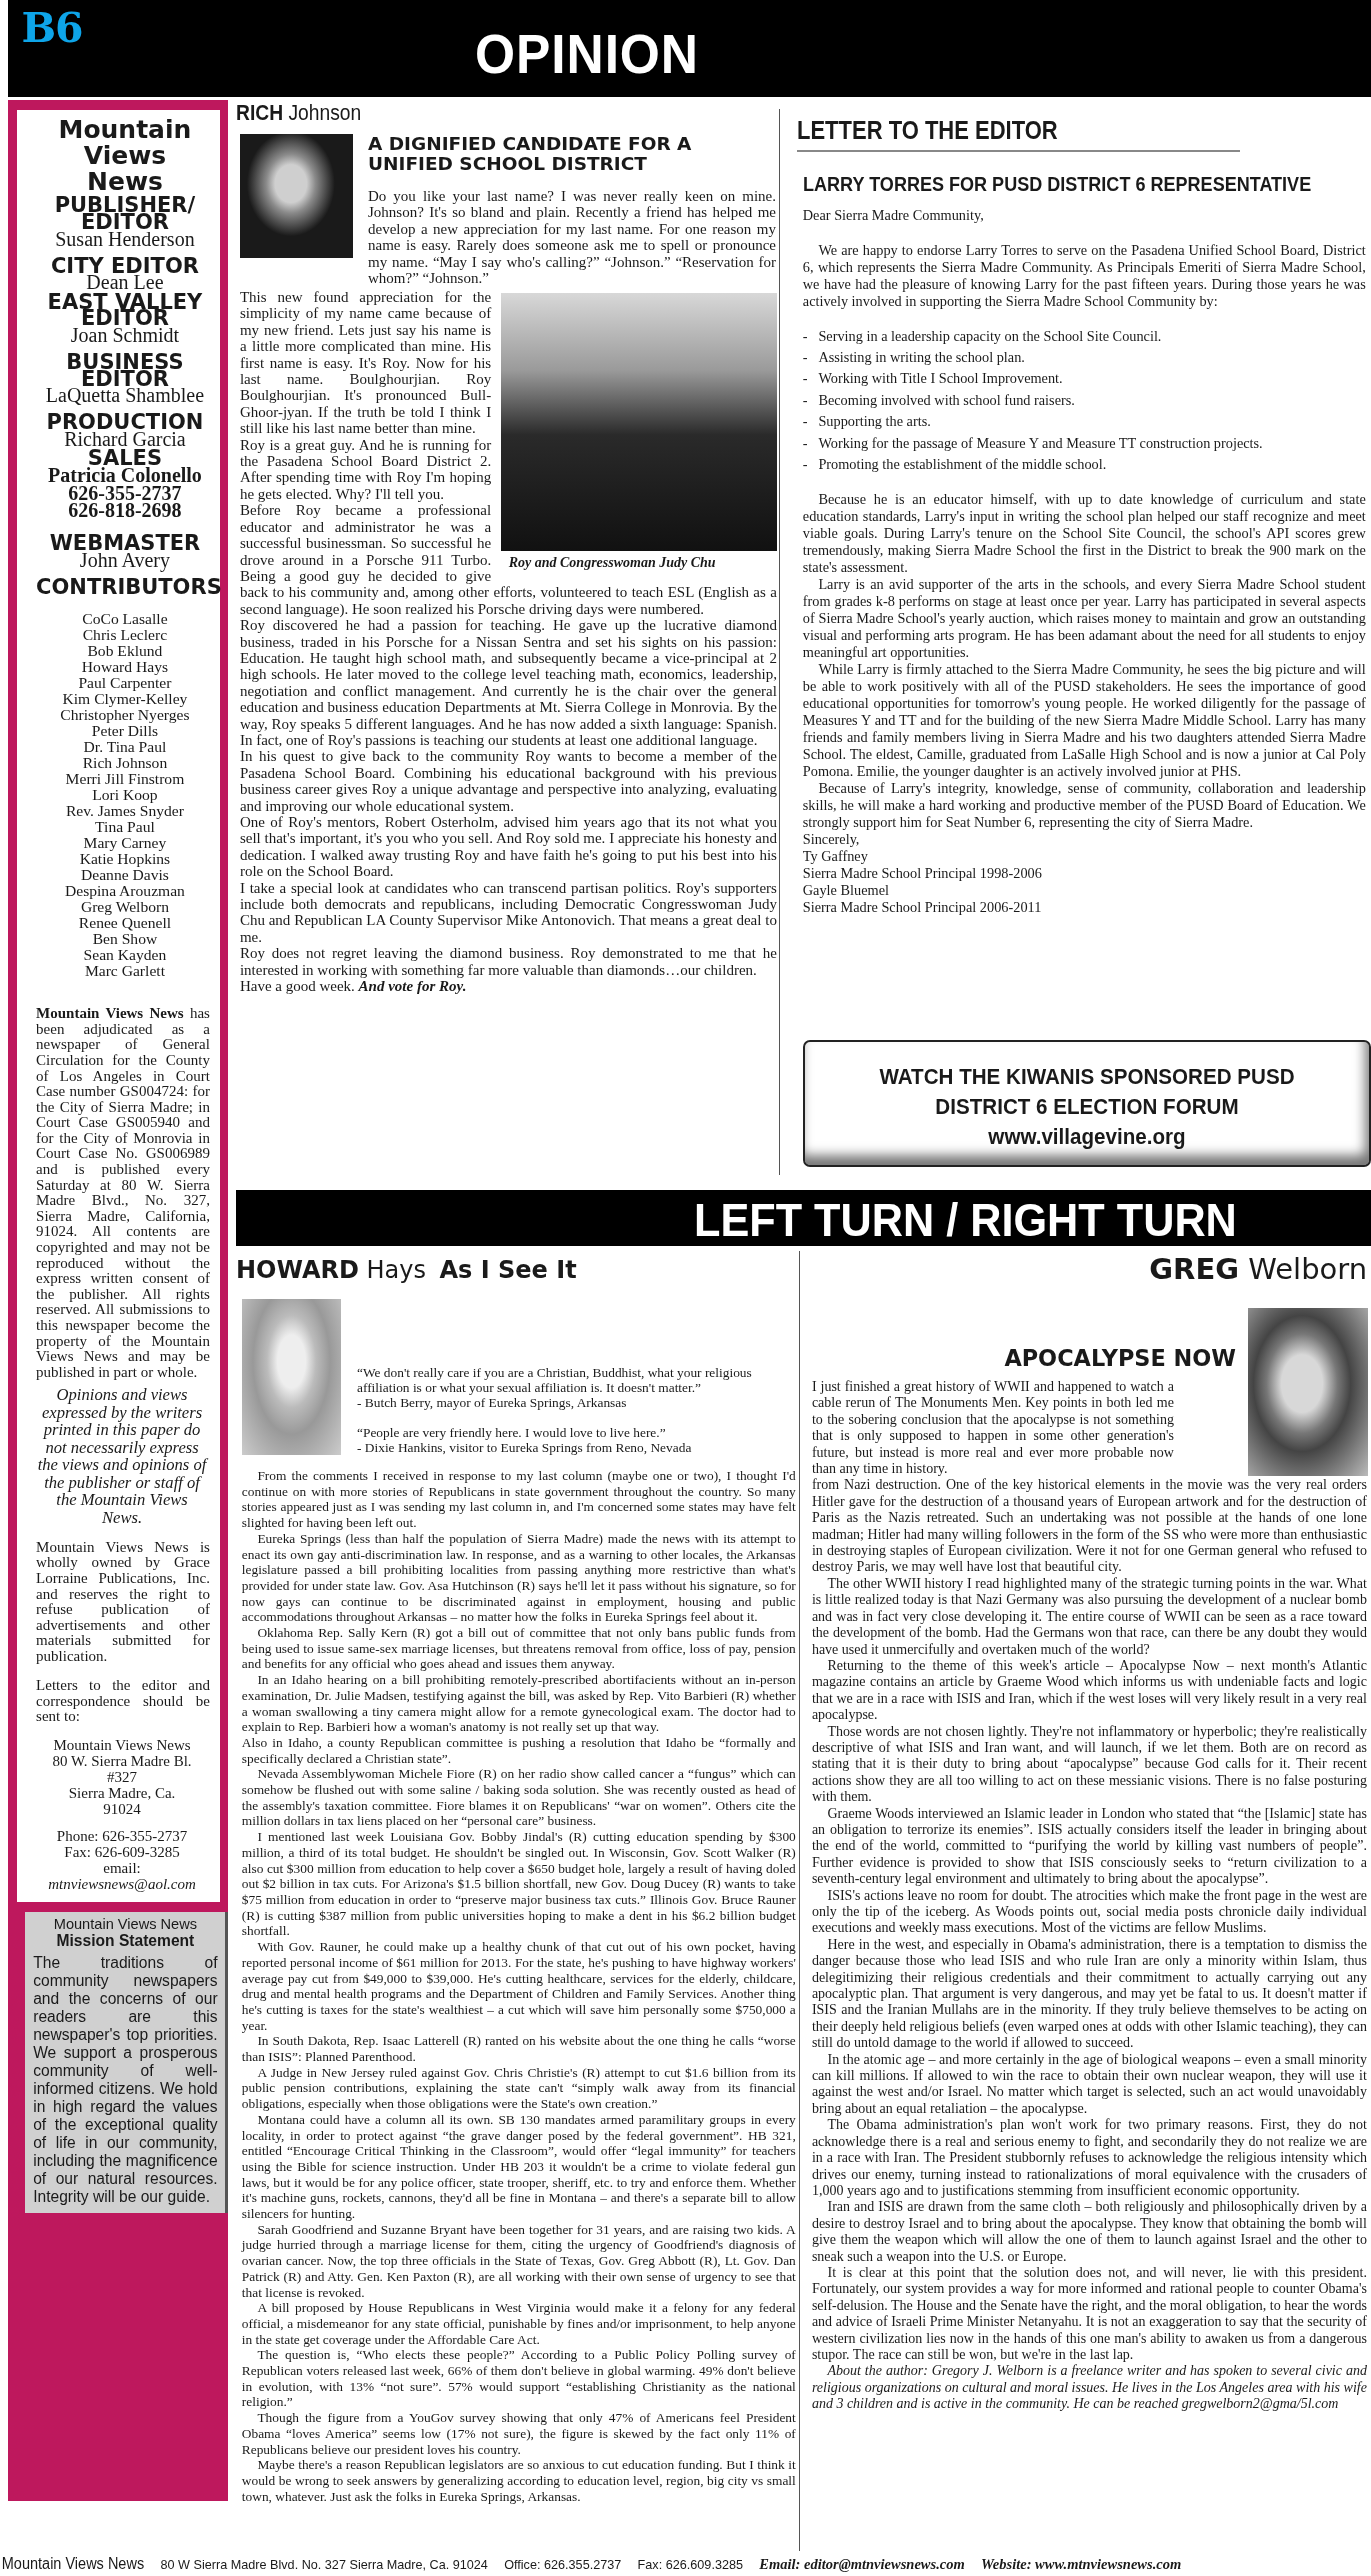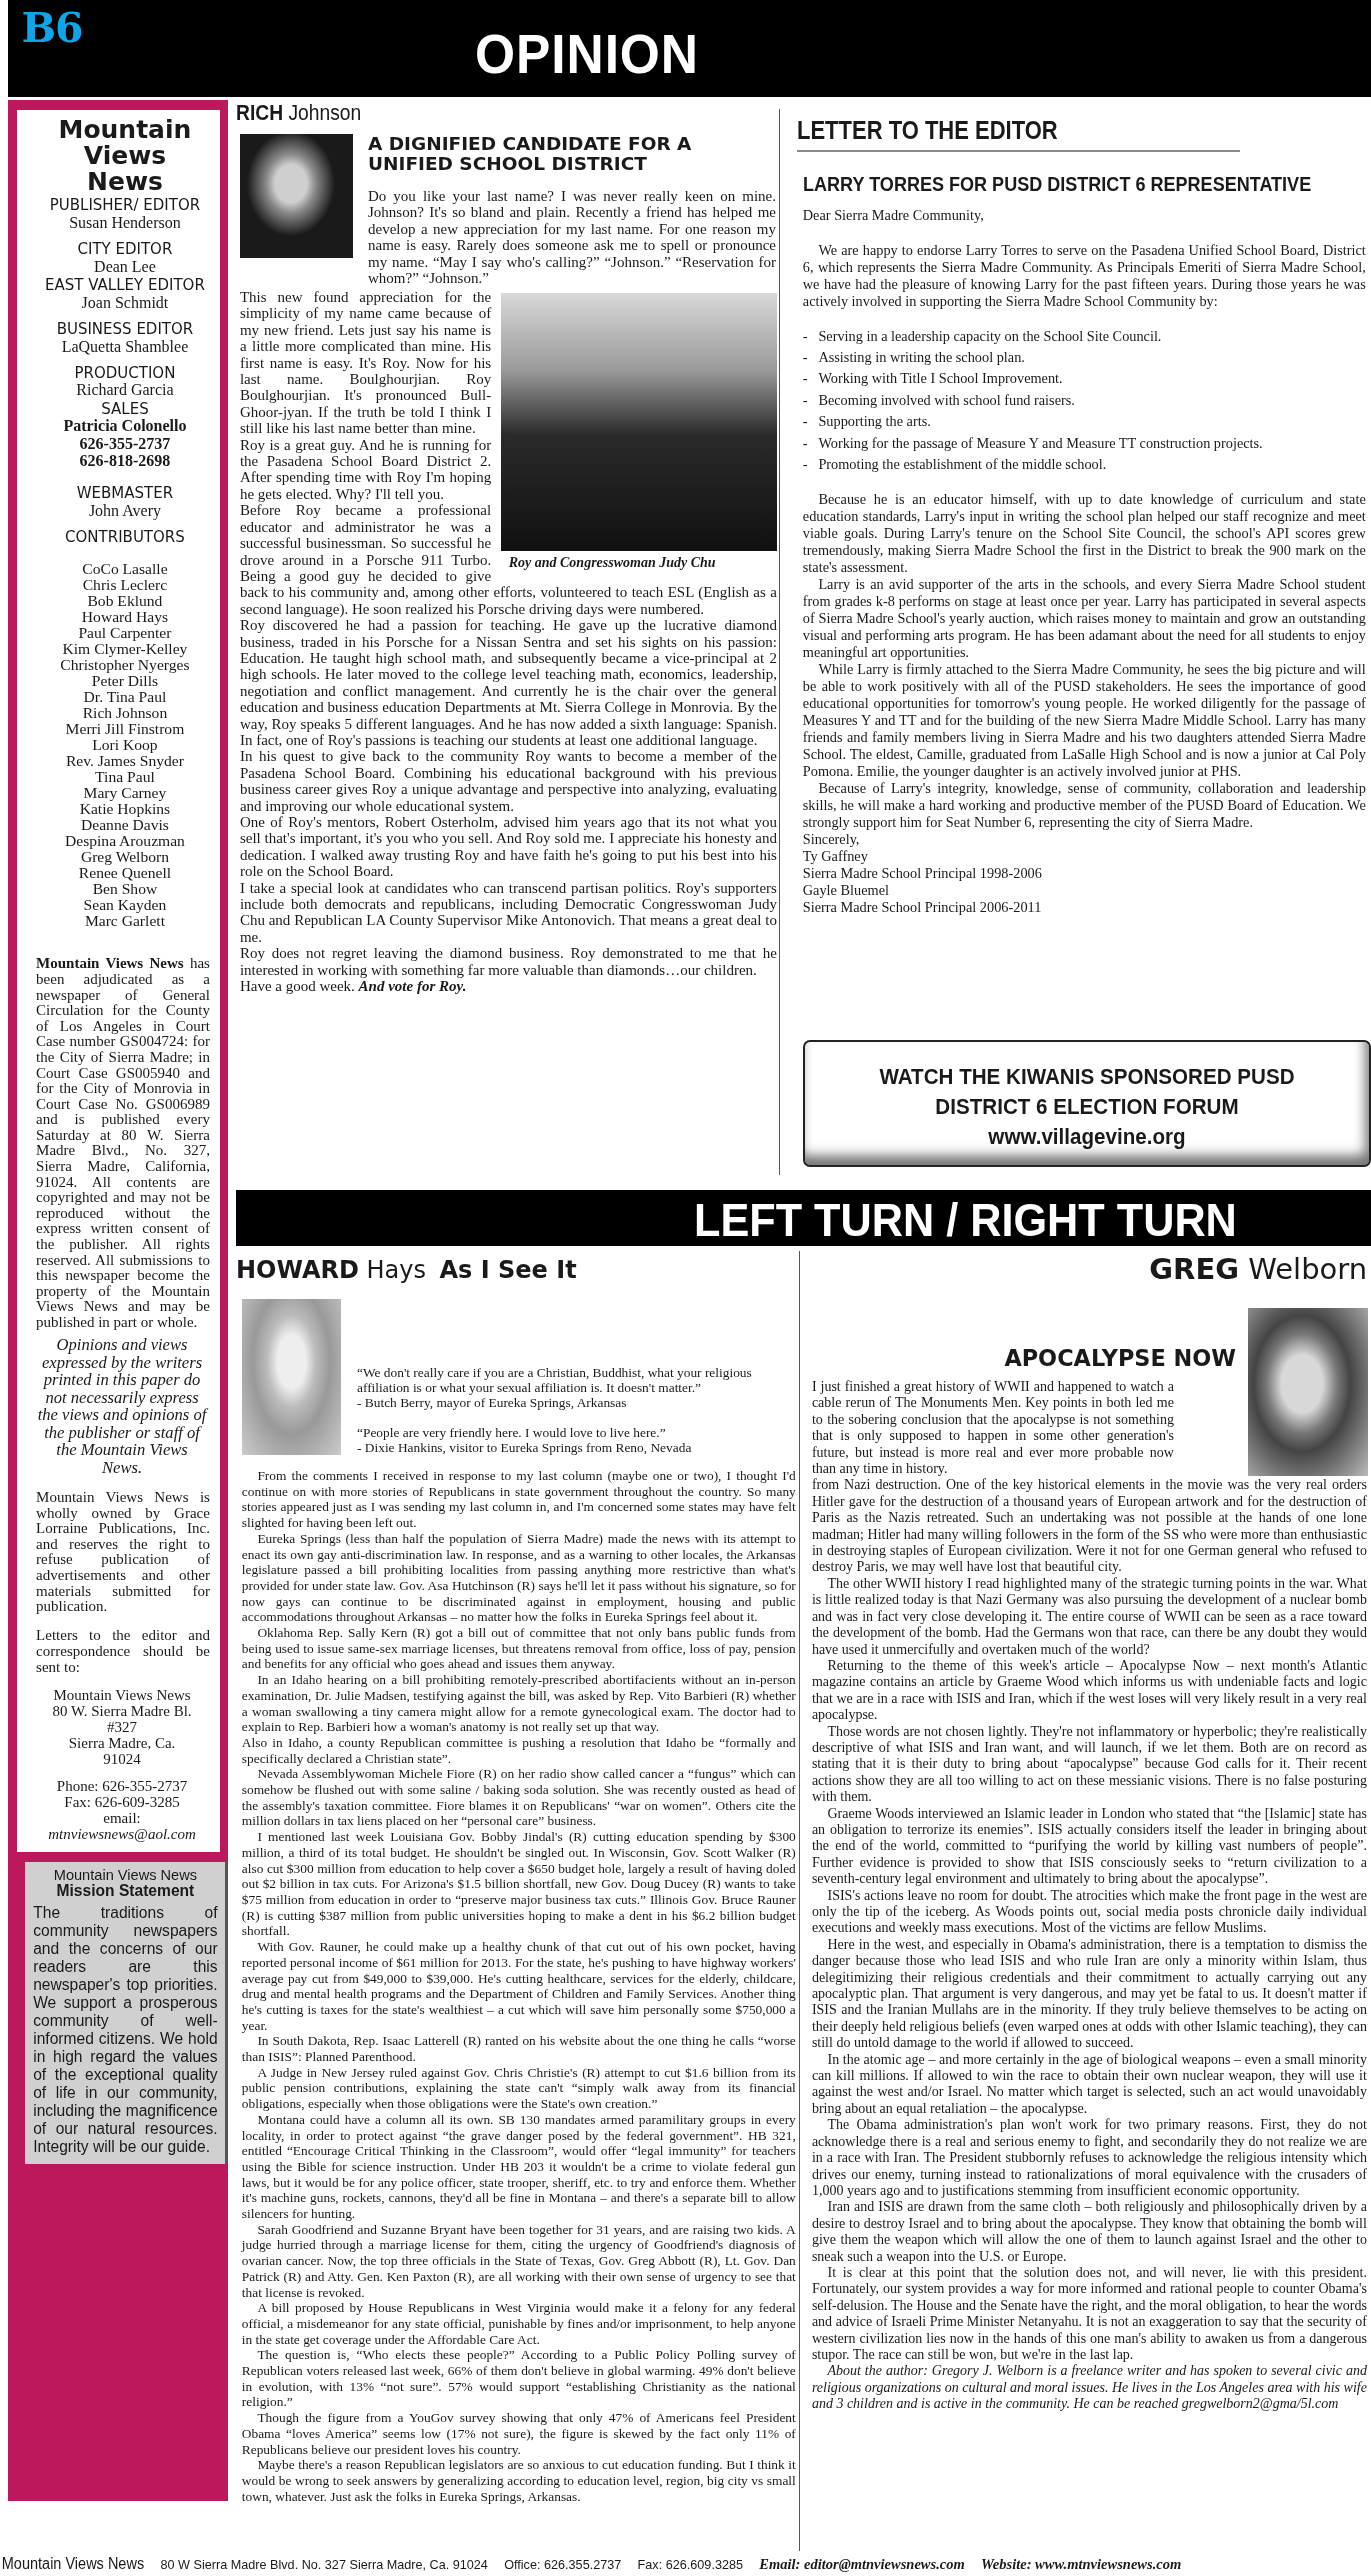--- a/index.html
+++ b/index.html
@@ -8,23 +8,23 @@
 
   
   .masthead { position: absolute; left: 7.8px; top: 0; width: 1363px; height: 97px; background: #000; }
   .page-num { position: absolute; left: 13.6px; top: 3.9px; color: #0ea5e9; font-family: "DejaVu Serif", serif; font-weight: bold; font-size: 41px; letter-spacing: -1px; }
   .section-title { position: absolute; left: 467px; top: 21.4px; color: #fff; font-family: "Liberation Sans", sans-serif; font-weight: bold; font-size: 56px; letter-spacing: 1px; transform: scaleX(0.92); transform-origin: left; }
 
   
   .sidebar { position: absolute; left: 7.8px; top: 100px; width: 220px; height: 2401px; background: #be185d; padding: 9.7px 8.8px 0 8.8px; }
   .sidebar-inner { background: #fff; width: 203px; padding: 7.8px 5.8px 9.7px 19.5px; text-align: center; }
   .paper-name { font-family: "DejaVu Sans", sans-serif; font-weight: bold; font-size: 25px; line-height: 26px; }
-  .role { font-family: "DejaVu Sans", sans-serif; font-weight: normal; font-size: 15px; margin-top: 9.7px; line-height: 16.6px; }
+  .role { font-family: "DejaVu Sans", sans-serif; font-weight: bold; font-size: 21px; margin-top: 9.7px; line-height: 16.6px; }
   .role.tight { margin-top: 1.9px; }
-  .person { font-size: 16px; line-height: 17.5px; }
+  .person { font-size: 20px; line-height: 17.5px; }
   .person.bold { font-weight: bold; }
   .contributors { margin-top: 15.6px; }
   .contributors div { font-size: 15.6px; line-height: 16px; }
   .legal { text-align: justify; font-size: 15px; line-height: 15.6px; margin-top: 27px; padding-right: 3.9px; }
   .legal b { font-weight: bold; }
   .disclaimer { font-style: italic; font-size: 16.6px; line-height: 17.5px; margin-top: 5.8px; padding-right: 5.8px; }
   .owned, .letters { text-align: justify; font-size: 15px; line-height: 15.6px; margin-top: 13.6px; padding-right: 3.9px; }
   .address, .contact { font-size: 15px; line-height: 16px; margin-top: 11.7px; padding-right: 5.8px; }
   .email { font-style: italic; }
   .mission { background: #d0d0d0; margin: 9.7px 0 0 8.8px; width: 203px; padding: 5.8px 7.8px 7.8px 7.8px; font-family: "Liberation Sans", sans-serif; border-right: 3.9px solid #555; }

